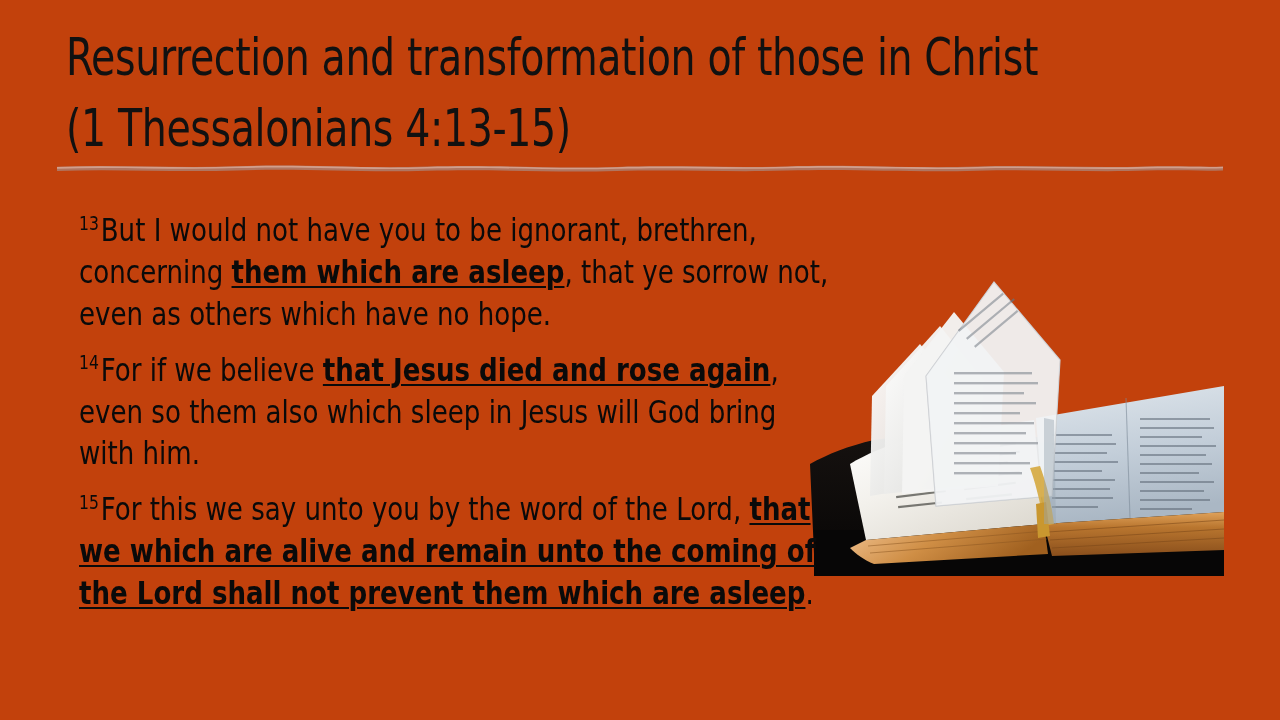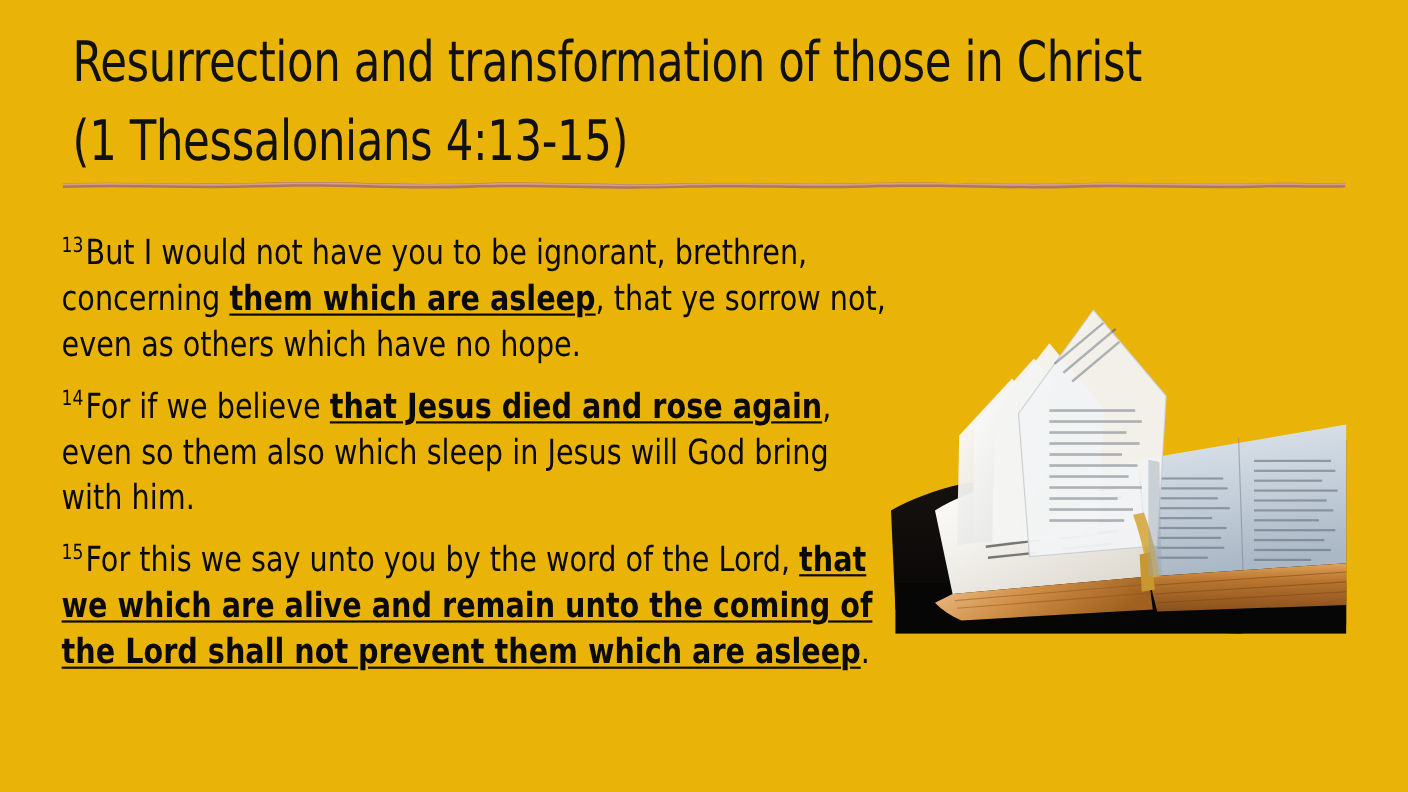--- a/index.html
+++ b/index.html
@@ -12,21 +12,21 @@
     height: 720px;
     overflow: hidden;
     font-family: "Liberation Sans", sans-serif;
     color: #000000;
   }
 
   .slide {
     position: relative;
     width: 1280px;
     height: 720px;
-    background: #eab308;
+    background: #c2410c;
   }
 
   
   .title-block {
     position: absolute;
     left: 66px;
     top: 22px;
     width: 1150px;
   }
   .title-line {
@@ -47,21 +47,21 @@
     left: 57px;
     top: 160px;
     width: 1166px;
     height: 14px;
   }
   .divider-wrap svg { display: block; width: 100%; height: 100%; }
 
   
   .body-col {
     position: absolute;
-    left: 56px;
+    left: 79px;
     top: 210px;
     width: 752px;
   }
   .verse {
     font-family: "DejaVu Sans Condensed", "Liberation Sans Narrow", "Liberation Sans", sans-serif;
     font-weight: 300;
     font-size: 31.5px;
     line-height: 1.33;
     color: #0a0a0a;
     margin: 0 0 14px 0;

